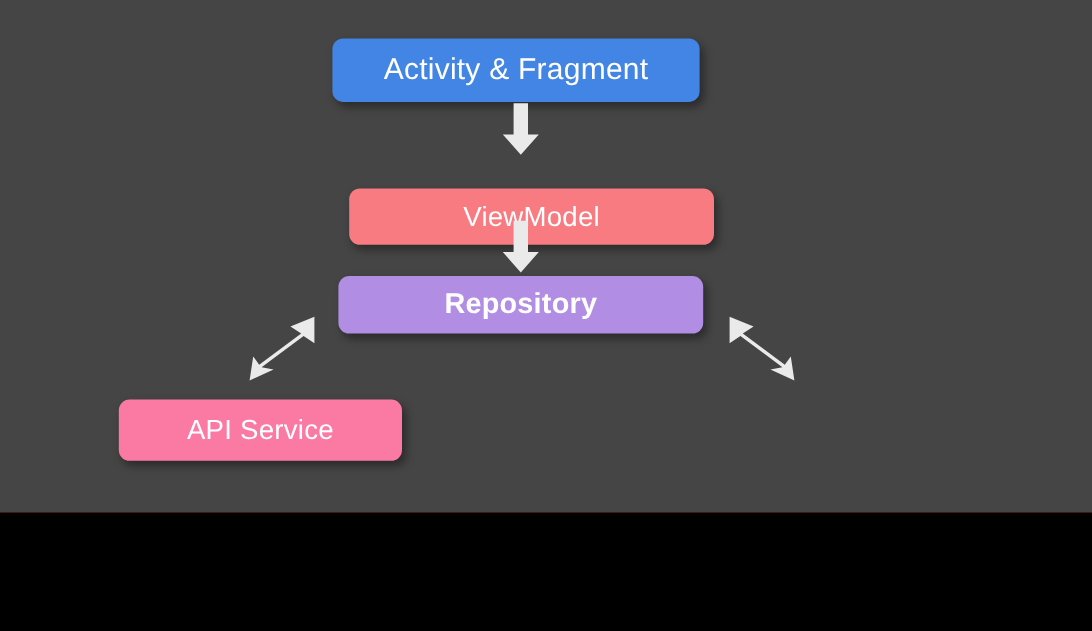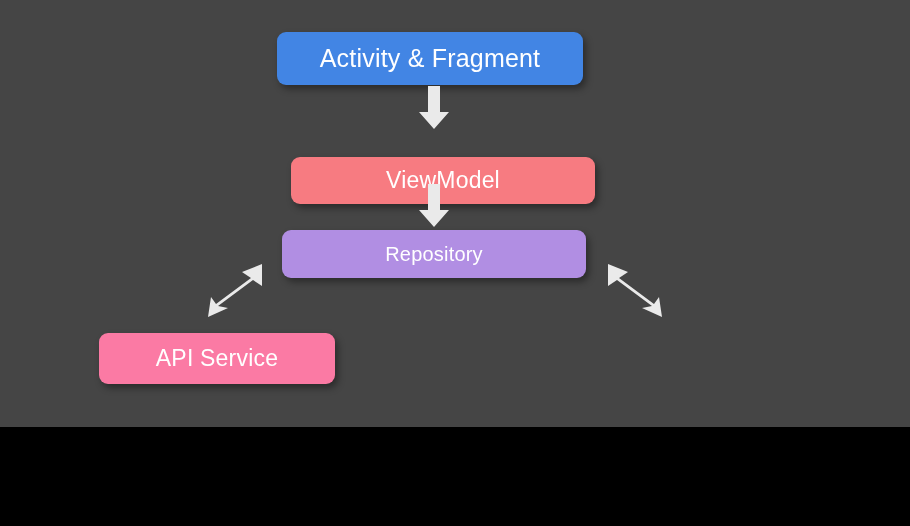--- a/index.html
+++ b/index.html
@@ -56,21 +56,21 @@
   #node-viewmodel {
     left: 291px; top: 131px; width: 304px; height: 47px;
     background: #f77b81;
     margin-top: 26px;
   }
   #node-viewmodel .node-label { font-size: 23px; }
   #node-repository {
     left: 282px; top: 230px; width: 304px; height: 48px;
     background: #b18ee3;
   }
-  #node-repository .node-label { font-size: 20px; }
+  #node-repository .node-label { font-size: 24px; font-weight: bold; }
   #node-apiservice {
     left: 99px; top: 333px; width: 236px; height: 51px;
     background: #fb7aa4;
   }
   #node-apiservice .node-label { font-size: 23px; }
   #node-dao {
     left: 546px; top: 333px; width: 236px; height: 51px;
     background: #6fa97b;
   }
   #node-dao .node-label { font-size: 23px; }

